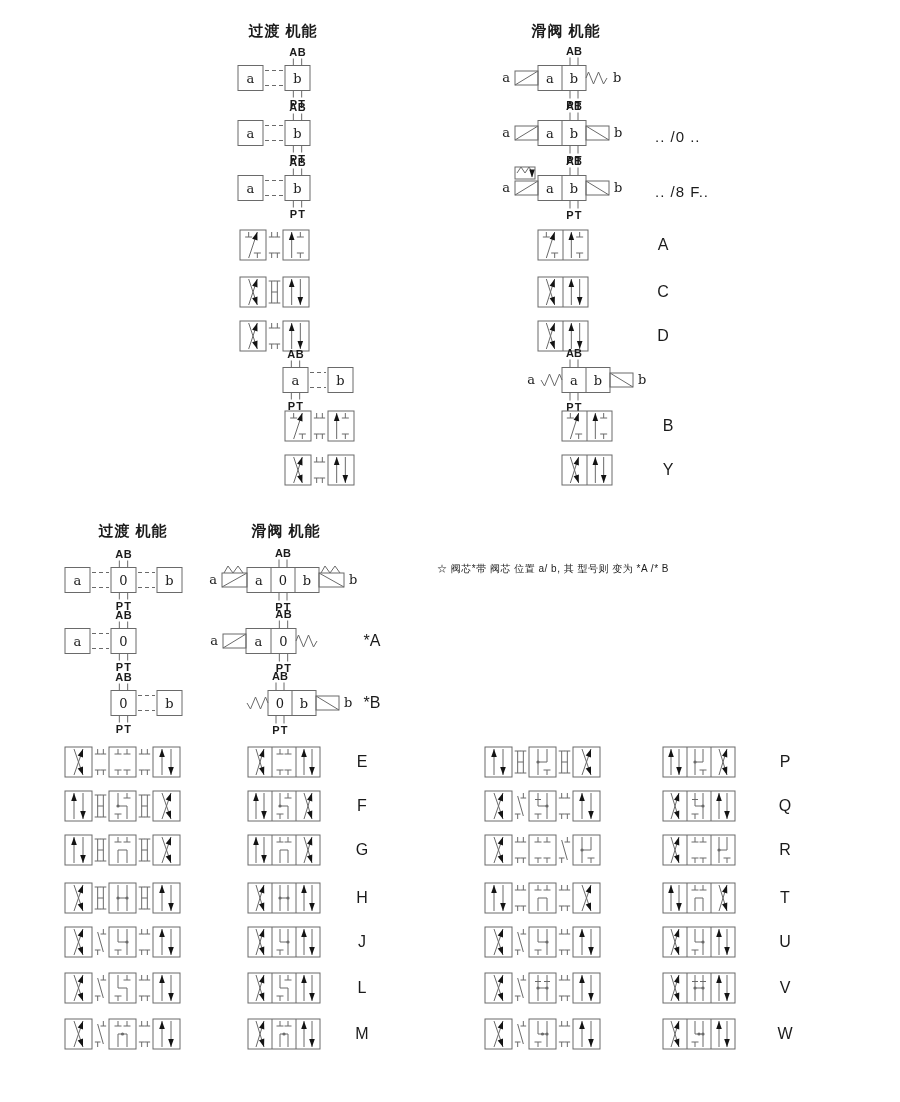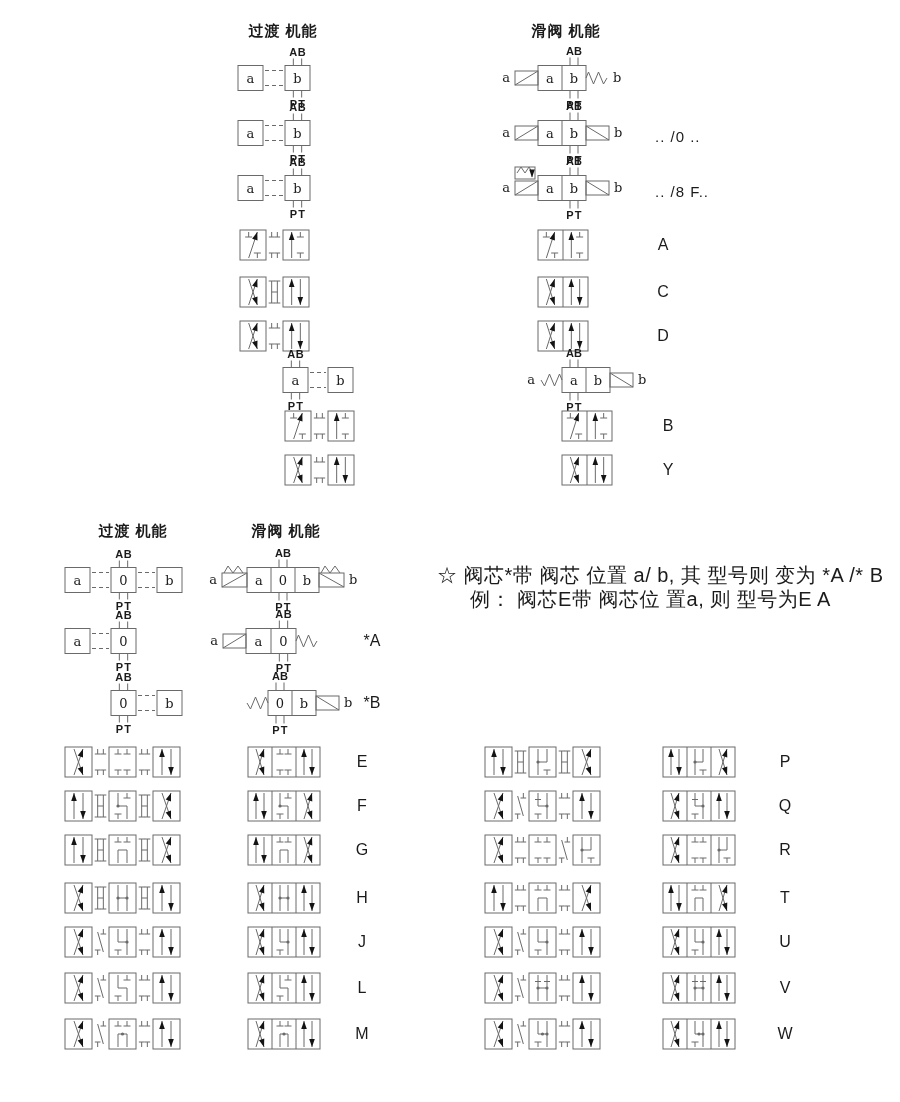--- a/index.html
+++ b/index.html
@@ -4,21 +4,21 @@
 <style>
   html,body{margin:0;padding:0;background:#fff;}
   #canvas{position:relative;width:900px;height:1102px;background:#fff;overflow:hidden;
           font-family:"Liberation Sans",sans-serif;color:#1b1b1b;}
   #diagram{position:absolute;left:0;top:0;}
   .hdr{position:absolute;transform:translateX(-50%);font-size:15px;font-weight:700;
        letter-spacing:1px;white-space:nowrap;}
   .letter{position:absolute;transform:translateX(-50%);font-size:16px;line-height:20px;}
   .code{position:absolute;font-size:15px;letter-spacing:1px;white-space:nowrap;}
   .star{position:absolute;transform:translateX(-50%);font-size:16px;font-weight:500;}
-  .note{position:absolute;font-size:20px;white-space:nowrap;letter-spacing:0.5px;}
+  .note{position:absolute;font-size:10px;white-space:nowrap;letter-spacing:0.5px;}
 </style>
 </head>
 <body>
 
 <div id="canvas">
   <svg id="diagram" width="900" height="1102" viewBox="0 0 900 1102">
       <g>
         <rect x="238" y="65.5" width="25" height="25" fill="none" stroke="#6a6a6a" stroke-width="1"></rect>
         <text x="250.5" y="82.5" fill="#1b1b1b" font-size="13" font-weight="400" font-family="&quot;DejaVu Serif&quot;,serif" text-anchor="middle">a</text>
         <rect x="285" y="65.5" width="25" height="25" fill="none" stroke="#6a6a6a" stroke-width="1"></rect>
@@ -1191,21 +1191,20 @@
   <div class="hdr" style="left:566px;top:22px;">滑阀 机能</div>
   <div class="hdr" style="left:133px;top:522px;">过渡 机能</div>
   <div class="hdr" style="left:286px;top:522px;">滑阀 机能</div>
 
   <div class="code" style="left:655px;top:128px;">.. /0 ..</div>
   <div class="code" style="left:655px;top:183px;">.. /8 F..</div>
   <div class="star" style="left:372px;top:632px;">*A</div>
   <div class="star" style="left:372px;top:694px;">*B</div>
 
   <div class="note" style="left:437px;top:562px;">☆ 阀芯*带 阀芯 位置 a/ b, 其 型号则 变为 *A /* B</div>
-  <div class="note" style="left:470px;top:586px;">例： 阀芯E带 阀芯位 置a, 则 型号为E A</div>
 
   <div class="letter" style="left:663px;top:235px;">A</div>
   <div class="letter" style="left:663px;top:282px;">C</div>
   <div class="letter" style="left:663px;top:326px;">D</div>
   <div class="letter" style="left:668px;top:416px;">B</div>
   <div class="letter" style="left:668px;top:460px;">Y</div>
 
   <div class="letter" style="left:362px;top:752px;">E</div>
   <div class="letter" style="left:362px;top:796px;">F</div>
   <div class="letter" style="left:362px;top:840px;">G</div>

